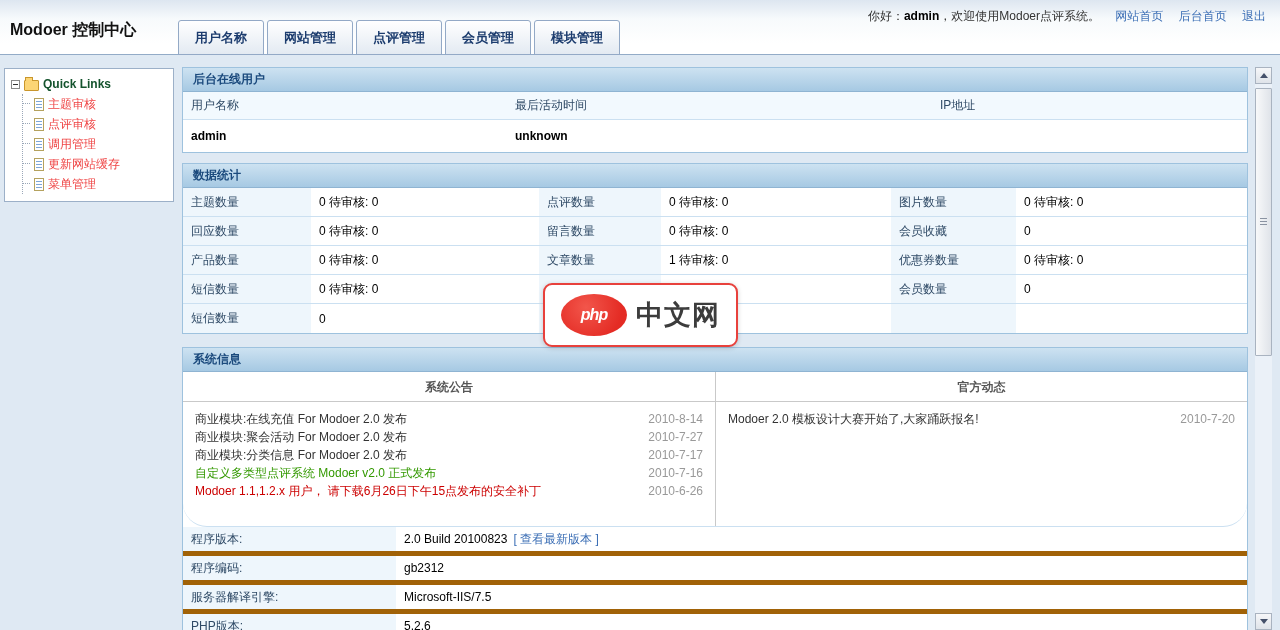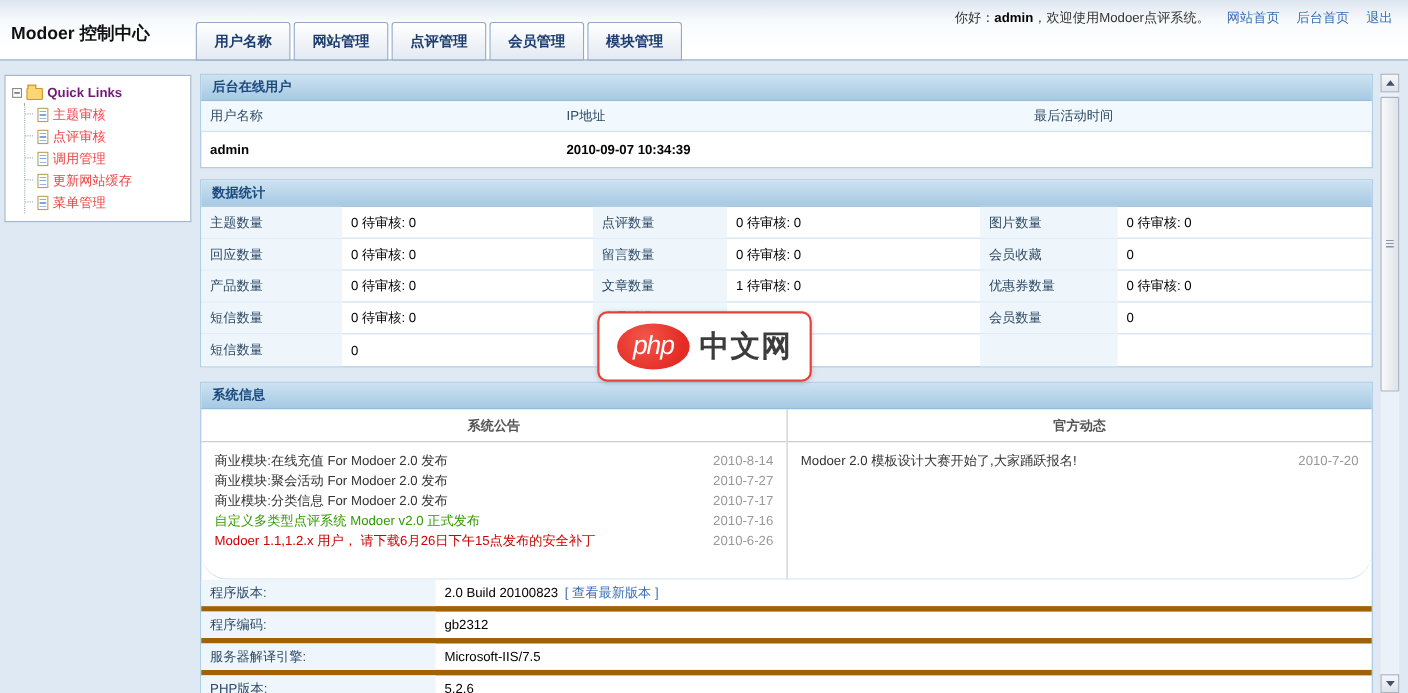--- a/index.html
+++ b/index.html
@@ -30,21 +30,21 @@
   }
 
   
   .page { position:absolute; left:0; top:56px; width:1280px; height:574px; background:#dfe9f3; }
 
   
   .sidebar {
     position:absolute; left:4px; top:12px; width:170px;
     background:#fff; border:1px solid #9cb0c8; padding:5px 4px 7px 6px;
   }
-  .tree-root { display:flex; align-items:center; gap:4px; font-weight:bold; color:#701a75; height:20px; }
+  .tree-root { display:flex; align-items:center; gap:4px; font-weight:bold; color:#14532d; height:20px; }
   .minus-box { width:9px; height:9px; border:1px solid #8a8a8a; background:#fff; position:relative; flex:none; }
   .minus-box::after { content:""; position:absolute; left:1px; right:1px; top:3px; height:1px; background:#333; }
   .folder-icon { width:15px; height:11px; background:#fcd575; border:1px solid #c9962c; border-radius:1px; position:relative; flex:none; margin-top:2px; }
   .folder-icon::before { content:""; position:absolute; left:0px; top:-4px; width:6px; height:3px; background:#fcd575; border:1px solid #c9962c; border-bottom:none; }
   .tree-items { list-style:none; margin-left:11px; border-left:1px dotted #9aa7b8; }
   .tree-items li { display:flex; align-items:center; gap:4px; height:20px; color:#ef4444; cursor:pointer; }
   .tree-items li::before { content:""; width:7px; height:1px; border-top:1px dotted #9aa7b8; flex:none; }
   .doc-icon { width:10px; height:13px; background:#fff; border:1px solid #b5a25e; position:relative; flex:none; }
   .doc-icon::after { content:""; position:absolute; left:1px; right:1px; top:2px; bottom:2px;
     background:repeating-linear-gradient(#7da7d8 0 1px, transparent 1px 3px); }
@@ -92,21 +92,21 @@
   .watermark {
     position:absolute; left:543px; top:283px; width:195px; height:64px;
     background:#fff; border:2px solid #e8413c; border-radius:9px;
     box-shadow:0 1px 5px rgba(0,0,0,.18);
     display:flex; align-items:center; justify-content:center; gap:9px; z-index:20;
   }
   .php-oval {
     width:66px; height:42px; border-radius:50%;
     background:radial-gradient(circle at 38% 32%, #f2564b, #e42b24 72%);
     display:flex; align-items:center; justify-content:center;
-    color:#fff; font-style:italic; font-weight:normal; font-size:24px; letter-spacing:-1px;
+    color:#fff; font-style:italic; font-weight:bold; font-size:16px; letter-spacing:-1px;
   }
   .cn-text { font-size:27px; font-weight:bold; color:#3c3c3c; letter-spacing:1px; }
 
   
   .scrollbar { position:absolute; left:1255px; top:67px; width:17px; height:563px; background:#ebf1f8; z-index:15; }
   .sb-btn { position:absolute; left:0; width:17px; height:17px;
     background:linear-gradient(#f6f7f9,#dfe3e9); border:1px solid #a9b3c0;
     display:flex; align-items:center; justify-content:center; cursor:pointer; }
   .sb-up { top:0; } .sb-down { bottom:0; }
   .arr-up { width:0; height:0; border-left:4px solid transparent; border-right:4px solid transparent; border-bottom:5px solid #44506a; }
@@ -167,26 +167,26 @@
         </li>
     </ul>
   </div>
 
   <div class="content">
 
     <div class="box">
       <div class="box-header">后台在线用户</div>
       <div class="online-row online-head">
         <div>用户名称</div>
+        <div>最后活动时间</div>
         <div>IP地址</div>
-        <div>最后活动时间</div>
       </div>
       <div class="online-row online-data">
         <div>admin</div>
-        <div>2010-09-07 10:34:39</div>
+        <div>unknown</div>
       </div>
     </div>
 
     <div class="box">
       <div class="box-header">数据统计</div>
 
       <div class="stat-row">
         <div class="cell-label">主题数量</div>
         <div class="cell-value">0 待审核: 0</div>
         <div class="cell-label">点评数量</div>

